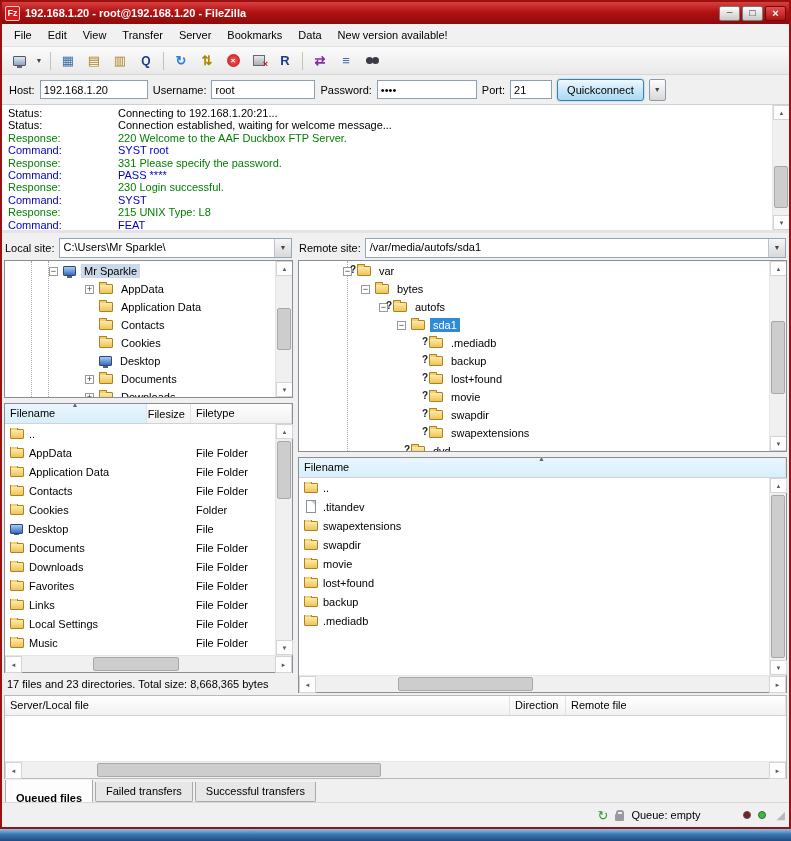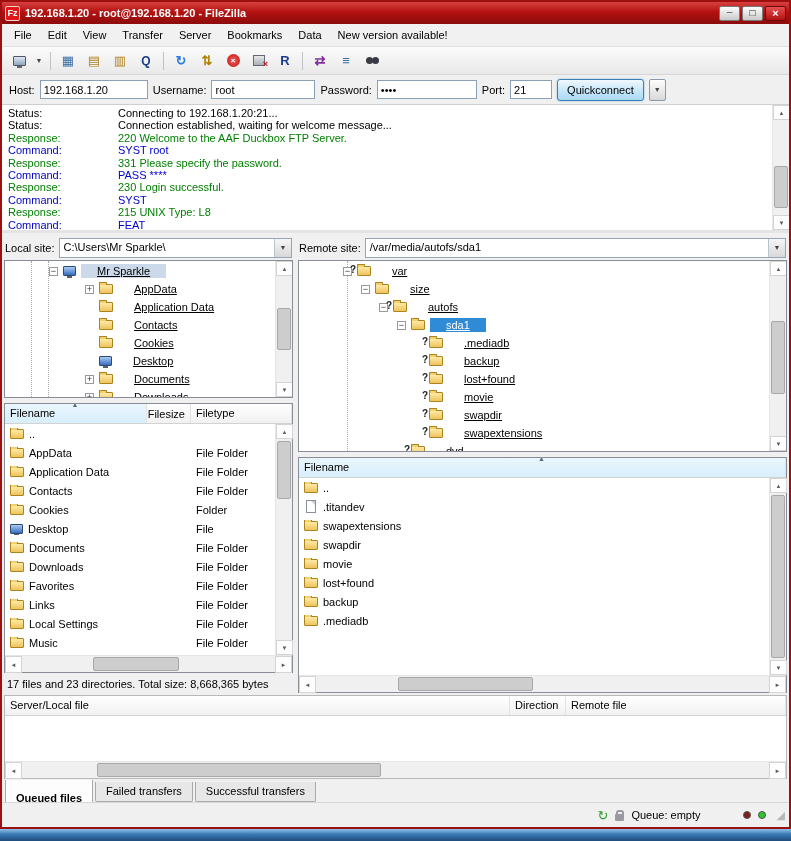--- a/index.html
+++ b/index.html
@@ -77,21 +77,21 @@
 
   .treebox{background:#fff;border:1px solid #888d96;display:flex;overflow:hidden;flex-shrink:0;position:relative;}
   .treebox.local{height:138px;}
   .treebox.remote{height:192px;}
   .tree-rows{flex:1;padding-top:1px;overflow:hidden;position:relative;min-width:0;}
   .tree-guide{position:absolute;top:0;bottom:0;border-left:1px dotted #aaa;}
   .tree-row{height:18px;display:flex;align-items:center;position:relative;}
   .ind2{padding-left:44px;}.ind3{padding-left:62px;}.ind4{padding-left:80px;}.ind5{padding-left:98px;}.ind6{padding-left:116px;}
   .tgl{width:9px;height:9px;border:1px solid #999;background:#fff;color:#333;font-size:9px;line-height:7px;text-align:center;margin-right:5px;flex-shrink:0;}
   .tgl.none{visibility:hidden;}
-  .tree-label{padding:1px 16px;white-space:nowrap;text-decoration:underline;}
+  .tree-label{padding:1px 3px;white-space:nowrap;}
   .tree-label.sel{background:#2f8bd6;color:#fff;}
   .tree-label.sel-inactive{background:#ccd9ea;}
 
   .hsplit{height:5px;flex-shrink:0;}
 
   .listbox{flex:1;display:flex;flex-direction:column;border:1px solid #888d96;background:#fff;min-height:0;}
   .list-header{height:20px;display:flex;background:linear-gradient(#ffffff,#f1f1f1);border-bottom:1px solid #d2d2d2;flex-shrink:0;}
   .hcell{border-right:1px solid #e2e2e2;padding:3px 5px;position:relative;white-space:nowrap;overflow:hidden;}
   .hcell.sorted{background:linear-gradient(#eaf6fd,#d8effc);}
   .sort-asc{position:absolute;top:-3px;left:50%;margin-left:-4px;font-size:7px;color:#667;}
@@ -497,21 +497,21 @@
         <div class="tree-rows">
           <span class="tree-guide" style="left:48px"></span>
           <div class="tree-row ind2">
                 <span class="tgl">−</span>
                 <span class="ico-folder q"></span>
                 <span class="tree-label">var</span>
               </div>
           <div class="tree-row ind3">
                 <span class="tgl">−</span>
                 <span class="ico-folder"></span>
-                <span class="tree-label">size</span>
+                <span class="tree-label">bytes</span>
               </div>
           <div class="tree-row ind4">
                 <span class="tgl">−</span>
                 <span class="ico-folder q"></span>
                 <span class="tree-label">autofs</span>
               </div>
           <div class="tree-row ind5">
                 <span class="tgl">−</span>
                 <span class="ico-folder"></span>
                 <span class="tree-label sel">sda1</span>

